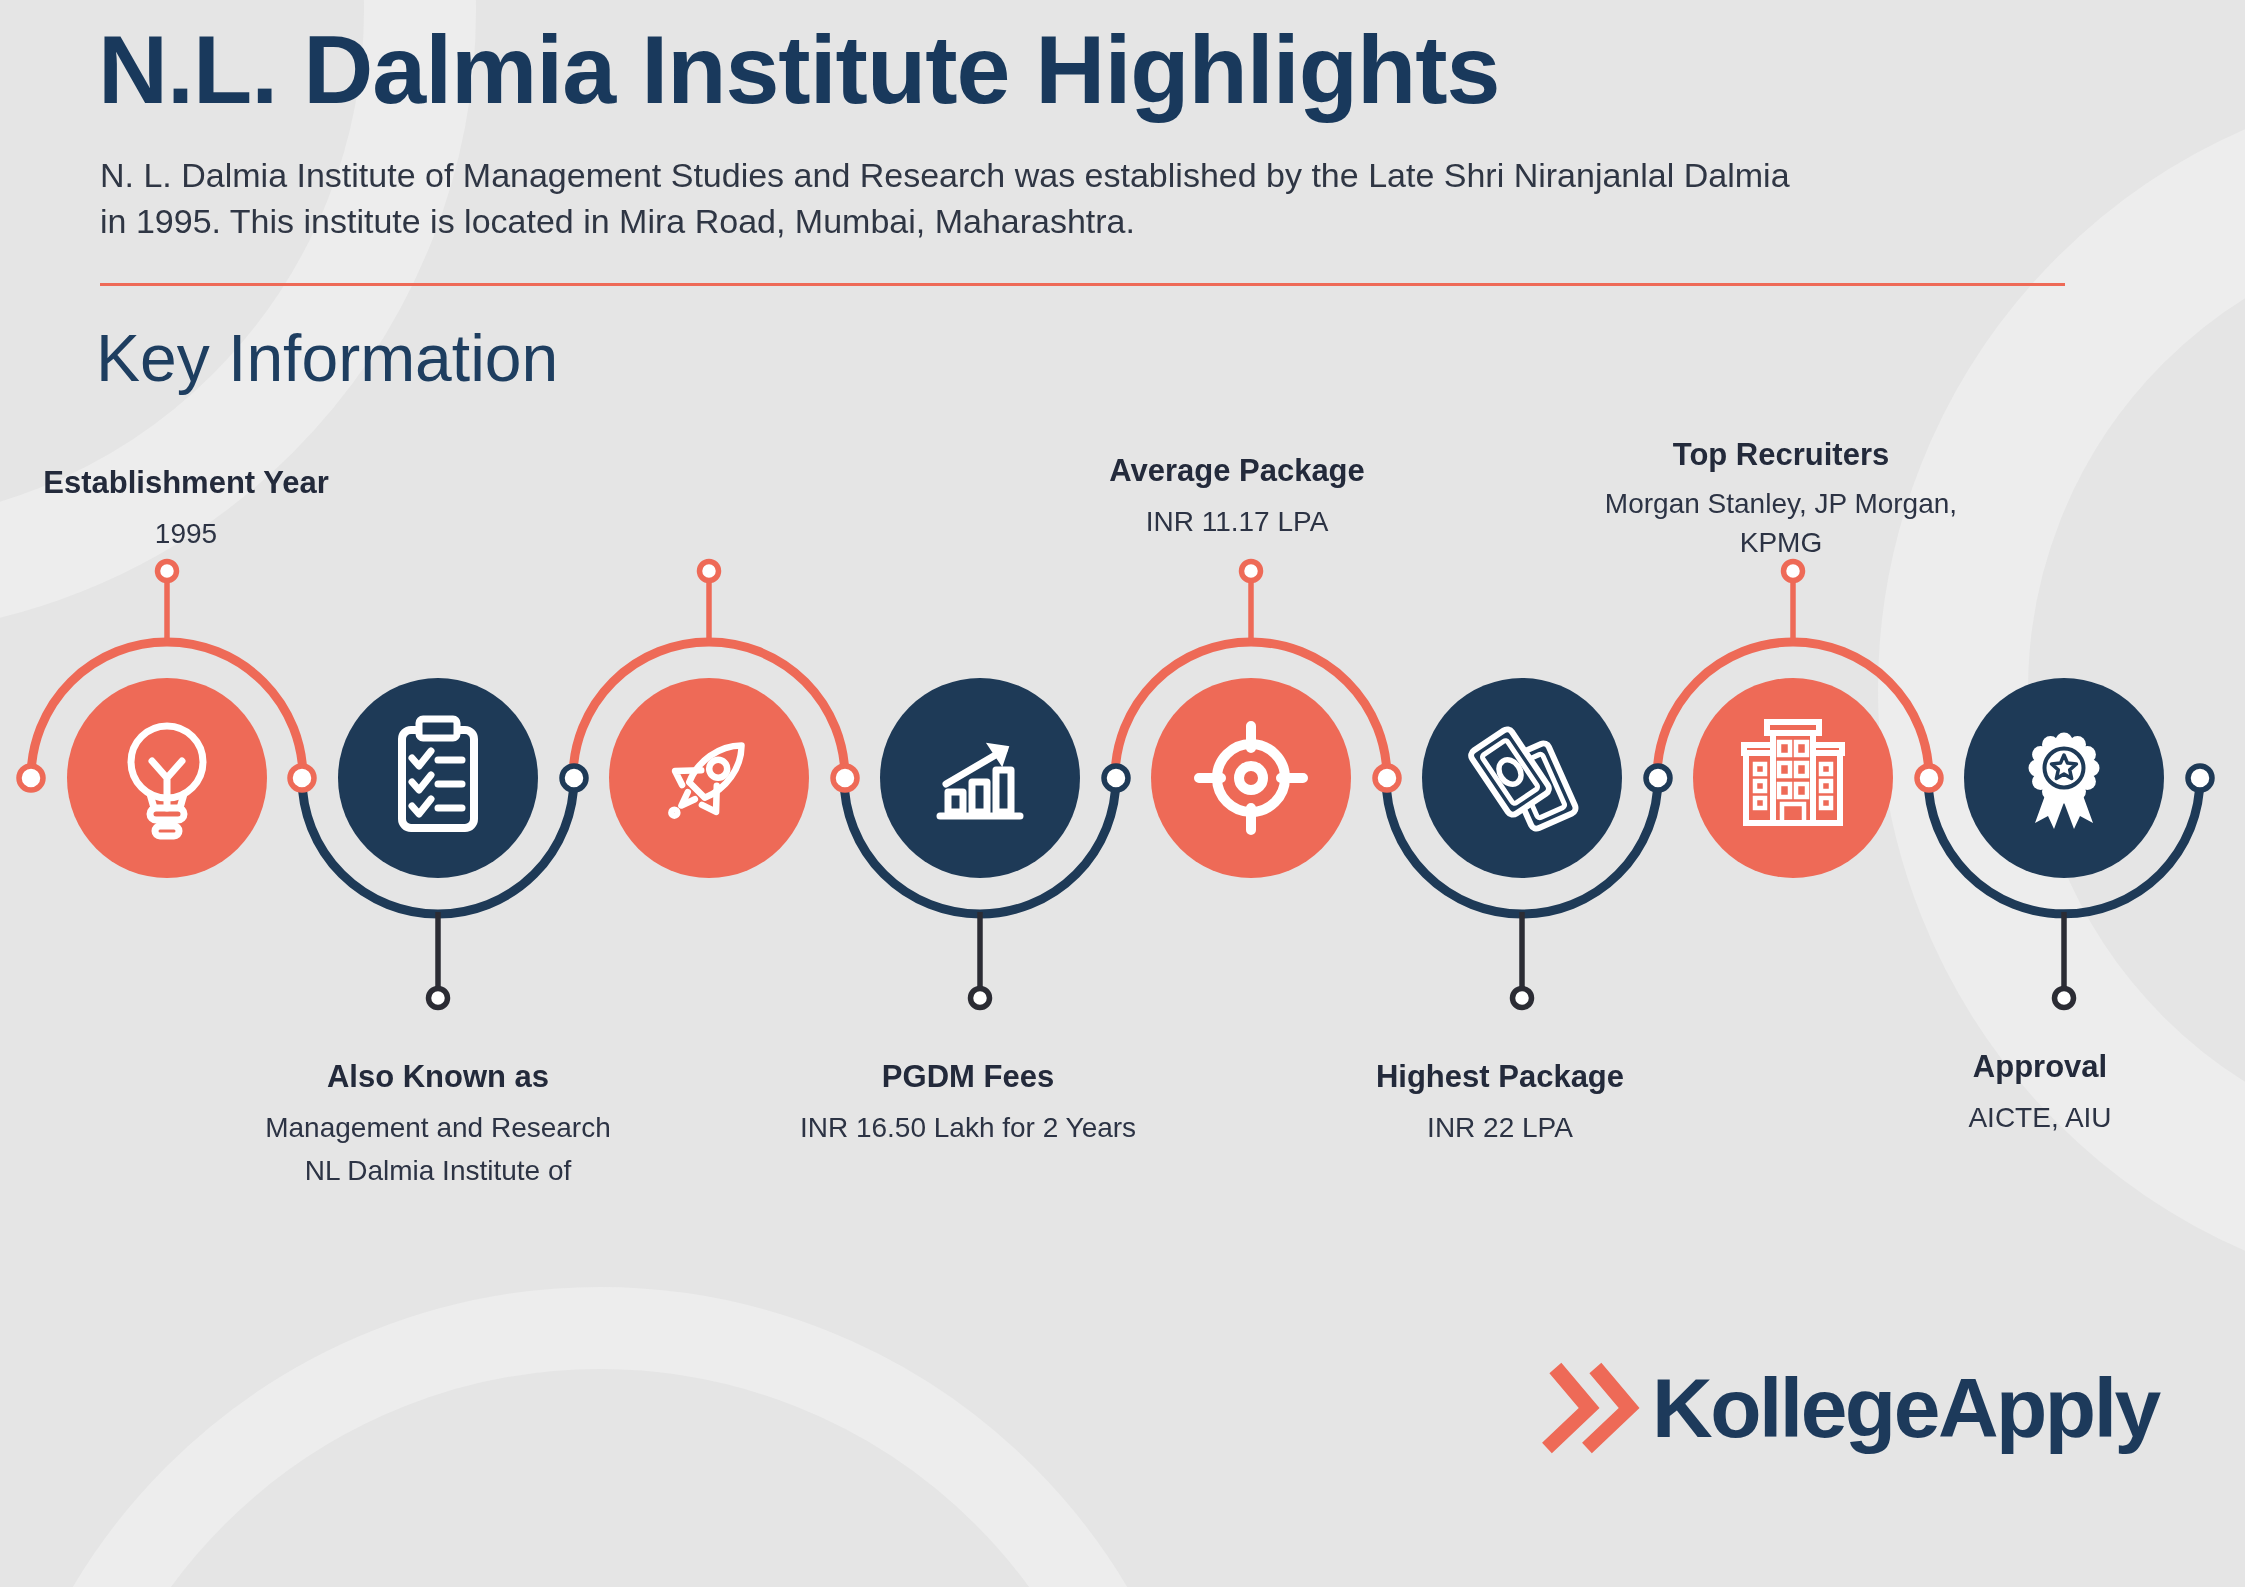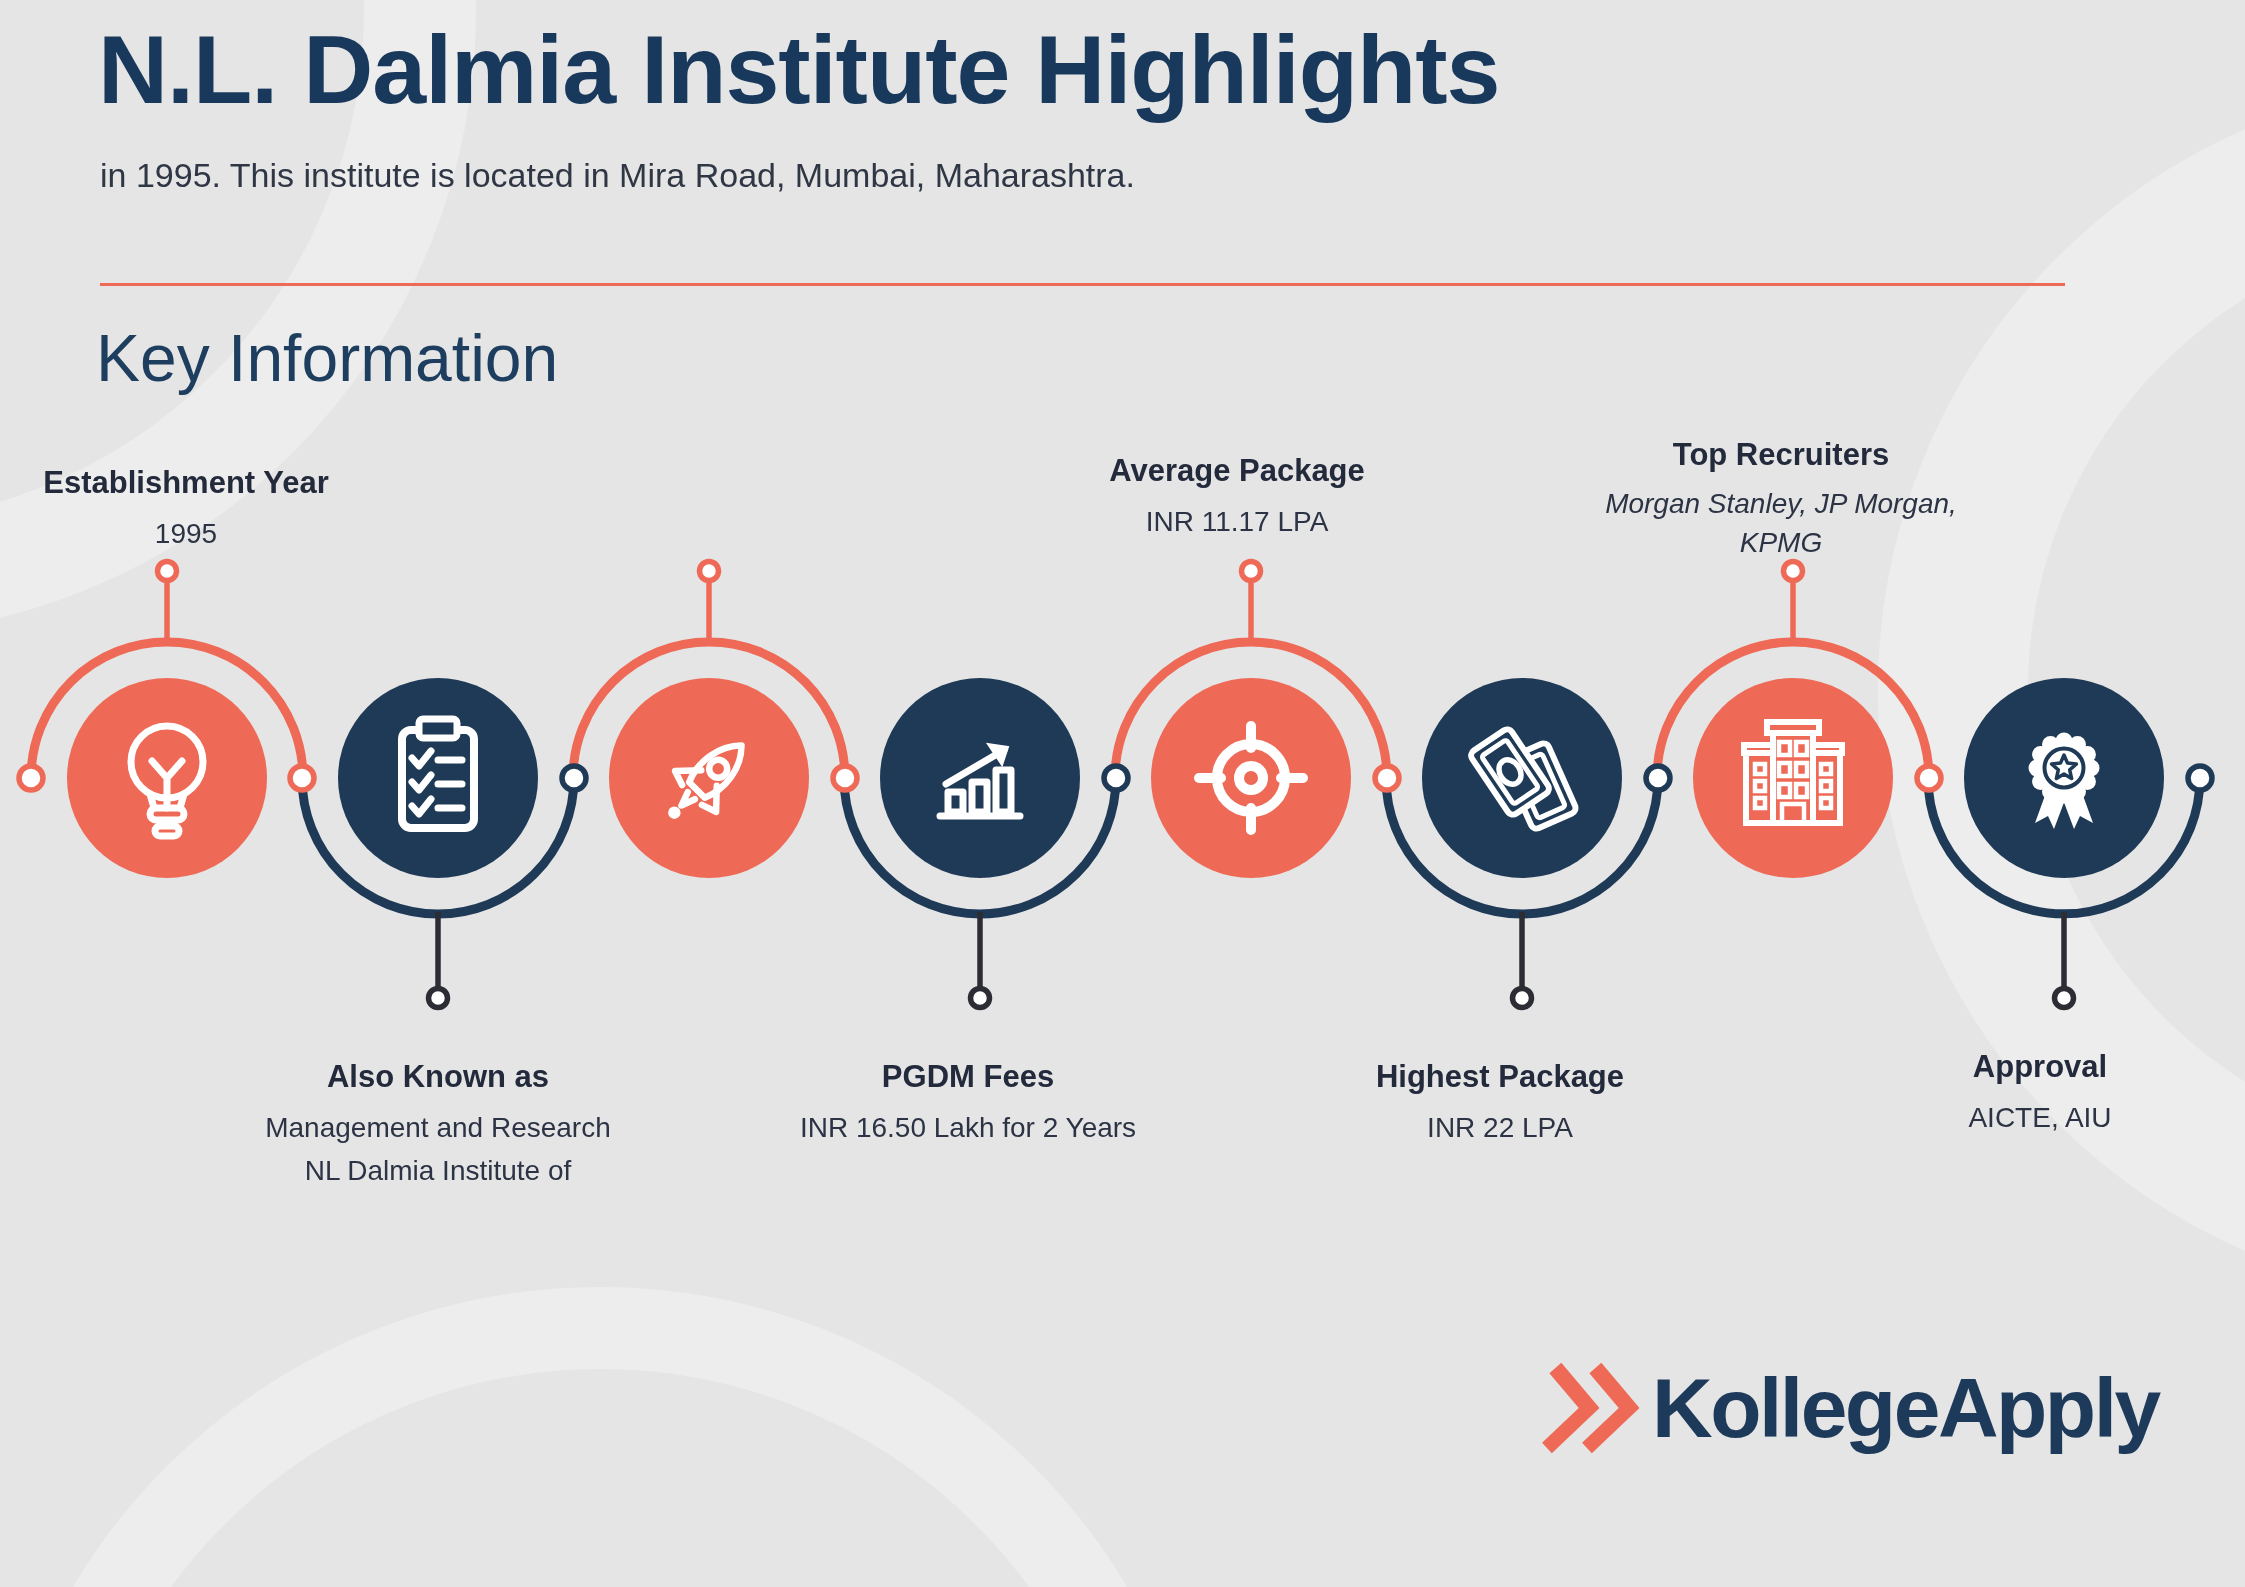--- a/index.html
+++ b/index.html
@@ -227,20 +227,21 @@
 
     <g transform="translate(1548,1362) skewX(-6)" fill="none" stroke="#EE6A57" stroke-width="15" stroke-linejoin="miter">
       <path d="M 8 6 L 46 46 L 8 86"></path>
       <path d="M 48 6 L 86 46 L 48 86"></path>
     </g>
   </svg>
 
   <h1 class="page-title">N.L. Dalmia Institute Highlights</h1>
 
   <div class="page-subtitle">
+    <div>N. L. Dalmia Institute of Management Studies and Research was established by the Late Shri Niranjanlal Dalmia</div>
     <div>in 1995. This institute is located in Mira Road, Mumbai, Maharashtra.</div>
   </div>
 
   <div class="divider"></div>
 
   <h2 class="section-heading">Key Information</h2>
 
   <div class="tl-label" style="left:186px;top:464px;">
     <div class="t">Establishment Year</div>
     <div class="v">
@@ -277,21 +278,21 @@
   <div class="tl-label" style="left:1500px;top:1058px;">
     <div class="t">Highest Package</div>
     <div class="v">
       <div>INR 22 LPA</div>
       <div></div>
     </div>
   </div>
 
   <div class="tl-label" style="left:1781px;top:436px;">
     <div class="t">Top Recruiters</div>
-    <div class="v" style="line-height:39px;font-style:italic;">
+    <div class="v" style="line-height:39px;">
       <div>Morgan Stanley, JP Morgan,</div>
       <div>KPMG</div>
     </div>
   </div>
 
   <div class="tl-label" style="left:2040px;top:1048px;">
     <div class="t">Approval</div>
     <div class="v">
       <div>AICTE, AIU</div>
       <div></div>

